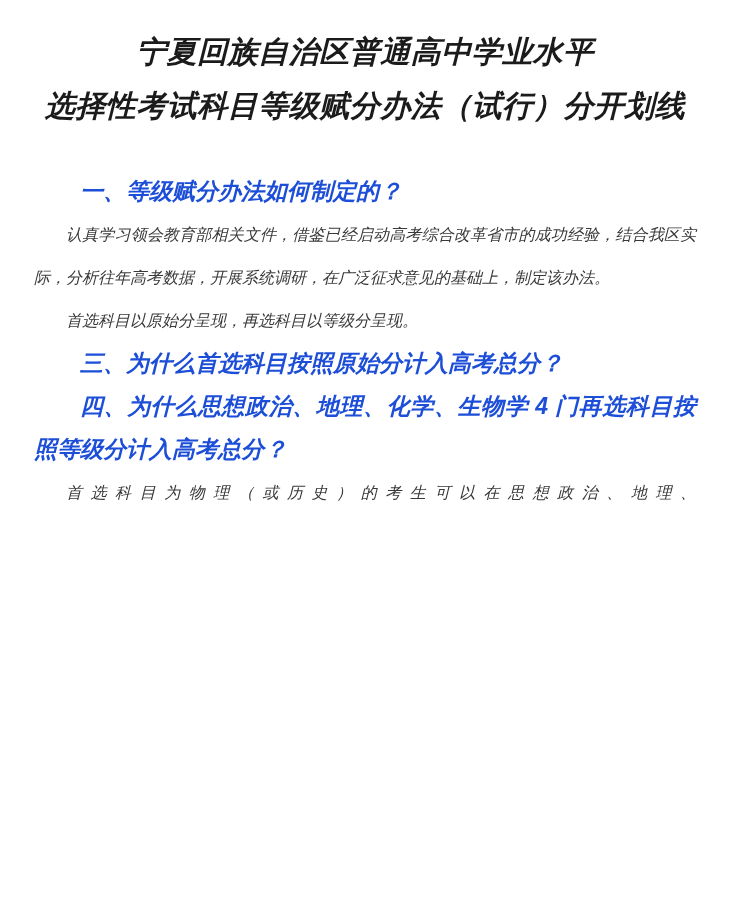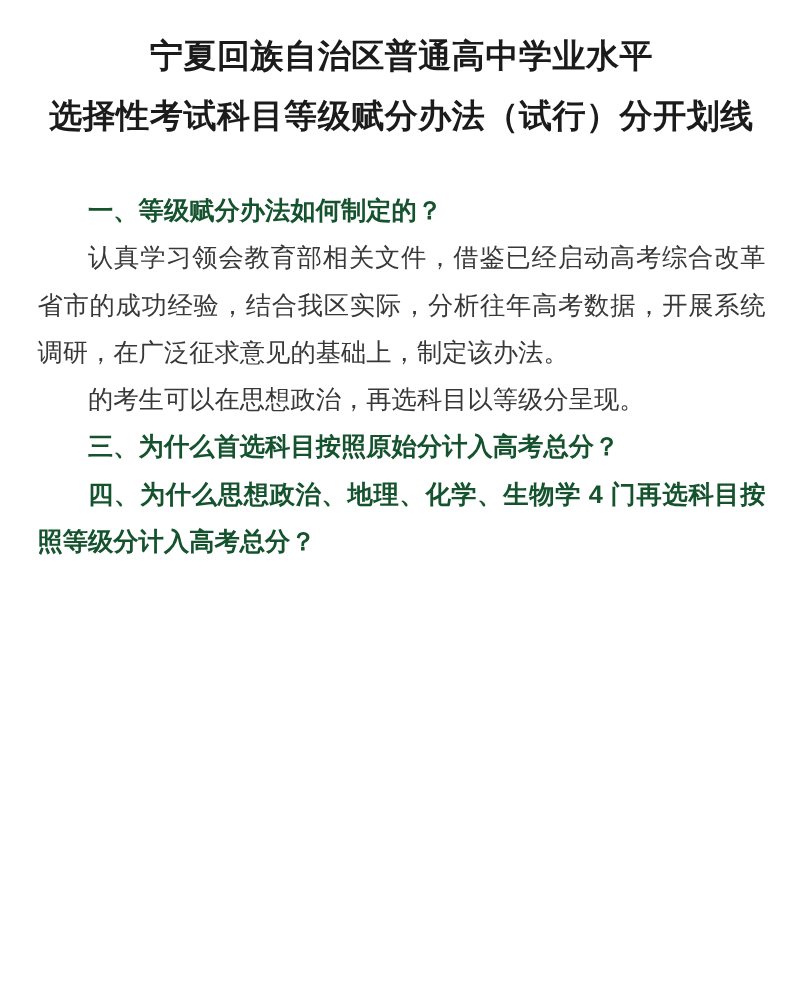--- a/index.html
+++ b/index.html
@@ -9,20 +9,21 @@
   }
   .page {
     position: relative;
     width: 730px;
     height: 906px;
     box-sizing: border-box;
     margin: 0 auto;
     padding: 25px 34px 0 34px;
     background: #ffffff;
     overflow: hidden;
+    font-style: italic;
   }
   .doc-title {
     margin: 0 0 37px 0;
     font-family: "Liberation Serif", "DejaVu Serif", serif;
     font-weight: 700;
     font-size: 30px;
     line-height: 54px;
     letter-spacing: 0.5px;
     text-align: center;
     color: #1b1b1b;
@@ -33,27 +34,27 @@
   }
   .sec-heading {
     margin: 0;
     font-family: "Liberation Sans", "DejaVu Sans", sans-serif;
     font-weight: 700;
     font-size: 23px;
     line-height: 43px;
     letter-spacing: 0;
     text-indent: 2em;
     text-align: justify;
-    color: #14532d;
+    color: #1d4ed8;
   }
   .body-para {
     margin: 0;
     font-family: "Liberation Serif", "DejaVu Serif", serif;
     font-weight: 400;
-    font-size: 23px;
+    font-size: 16px;
     line-height: 43px;
     letter-spacing: 0;
     text-indent: 2em;
     text-align: justify;
     color: #383838;
   }
   
   .body-para.continues {
     text-align-last: justify;
   }
@@ -66,20 +67,21 @@
   <h1 class="doc-title">
     <span class="title-line">宁夏回族自治区普通高中学业水平</span>
     <span class="title-line">选择性考试科目等级赋分办法（试行）分开划线</span>
   </h1>
 
   <div class="content">
 
     <h2 class="sec-heading">一、等级赋分办法如何制定的？</h2>
     <p class="body-para">认真学习领会教育部相关文件，借鉴已经启动高考综合改革省市的成功经验，结合我区实际，分析往年高考数据，开展系统调研，在广泛征求意见的基础上，制定该办法。</p>
 
-    <p class="body-para">的考生可以在思想政治，再选科目以等级分呈现。</p>
+    <p class="body-para">首选科目以原始分呈现，再选科目以等级分呈现。</p>
 
     <h2 class="sec-heading">三、为什么首选科目按照原始分计入高考总分？</h2>
 
     <h2 class="sec-heading">四、为什么思想政治、地理、化学、生物学 4 门再选科目按照等级分计入高考总分？</h2>
+    <p class="body-para continues">首选科目为物理（或历史）的考生可以在思想政治、地理、</p>
 
   </div>
 </div>
 
 </body></html>

